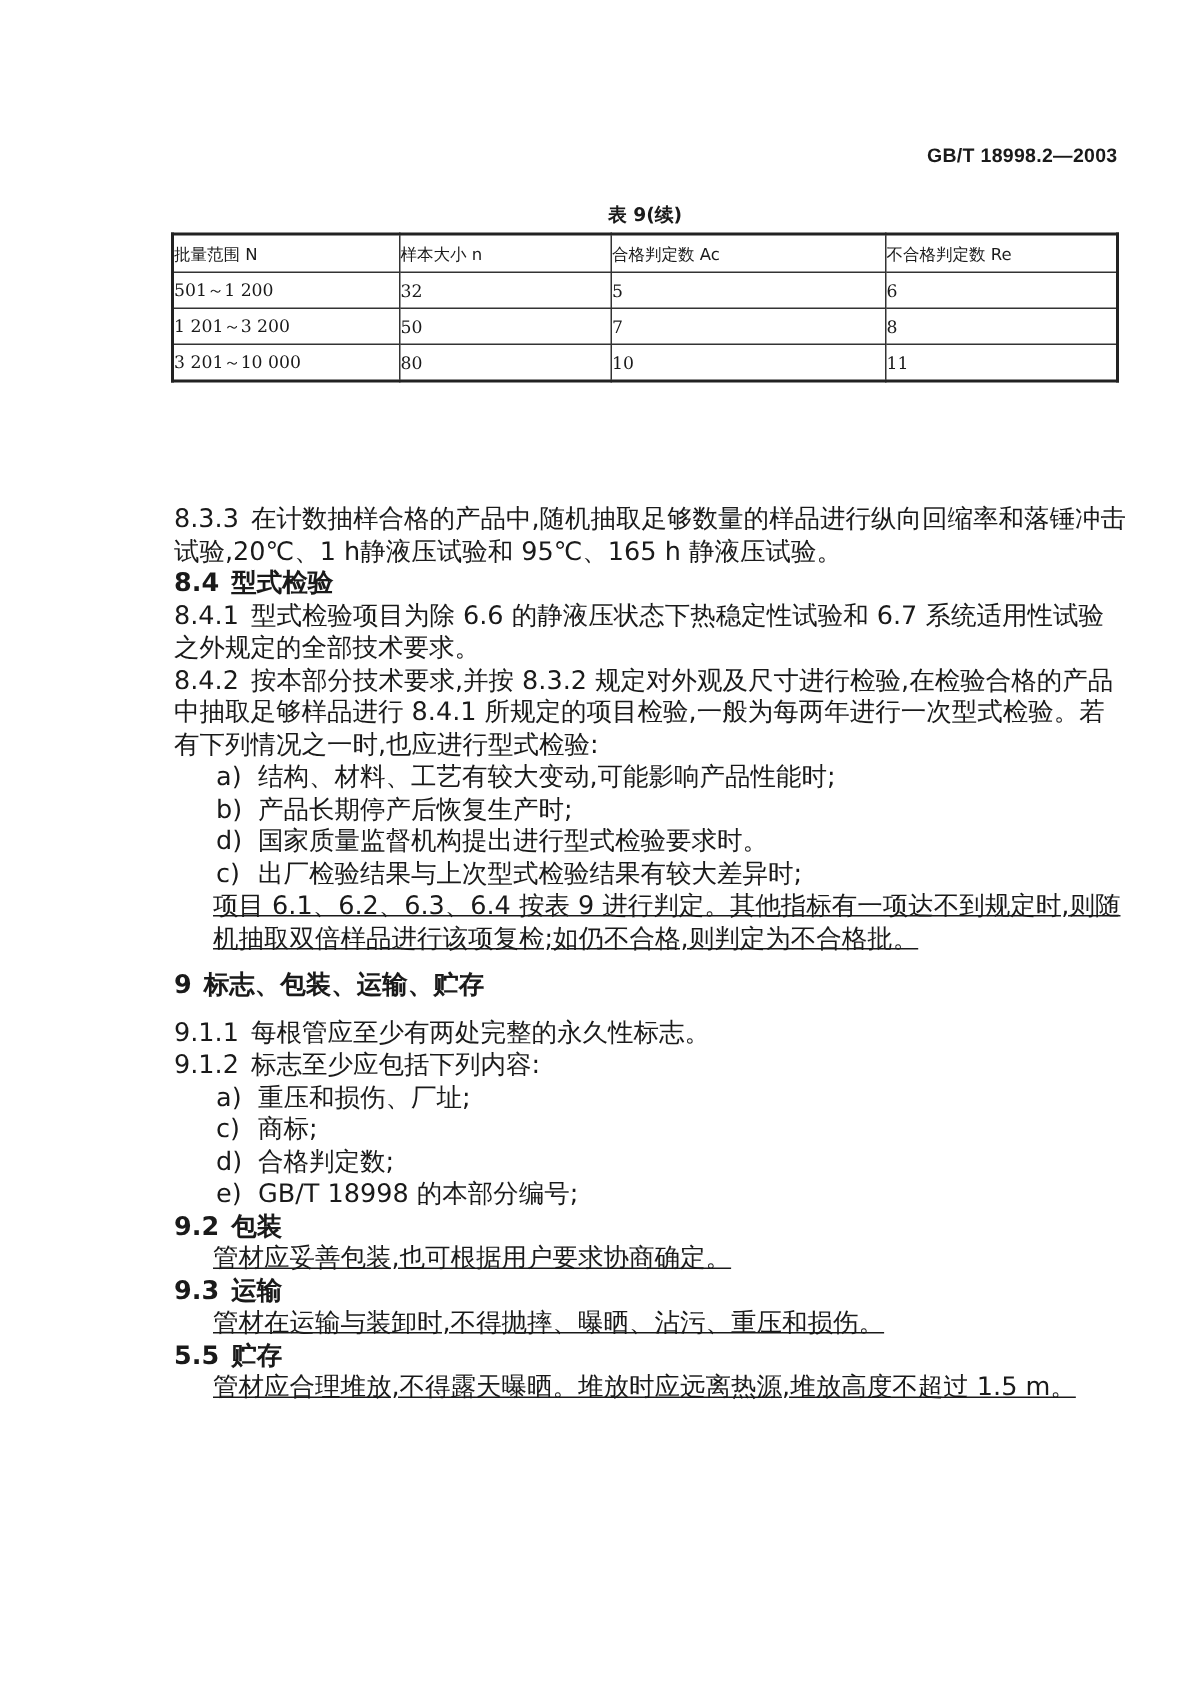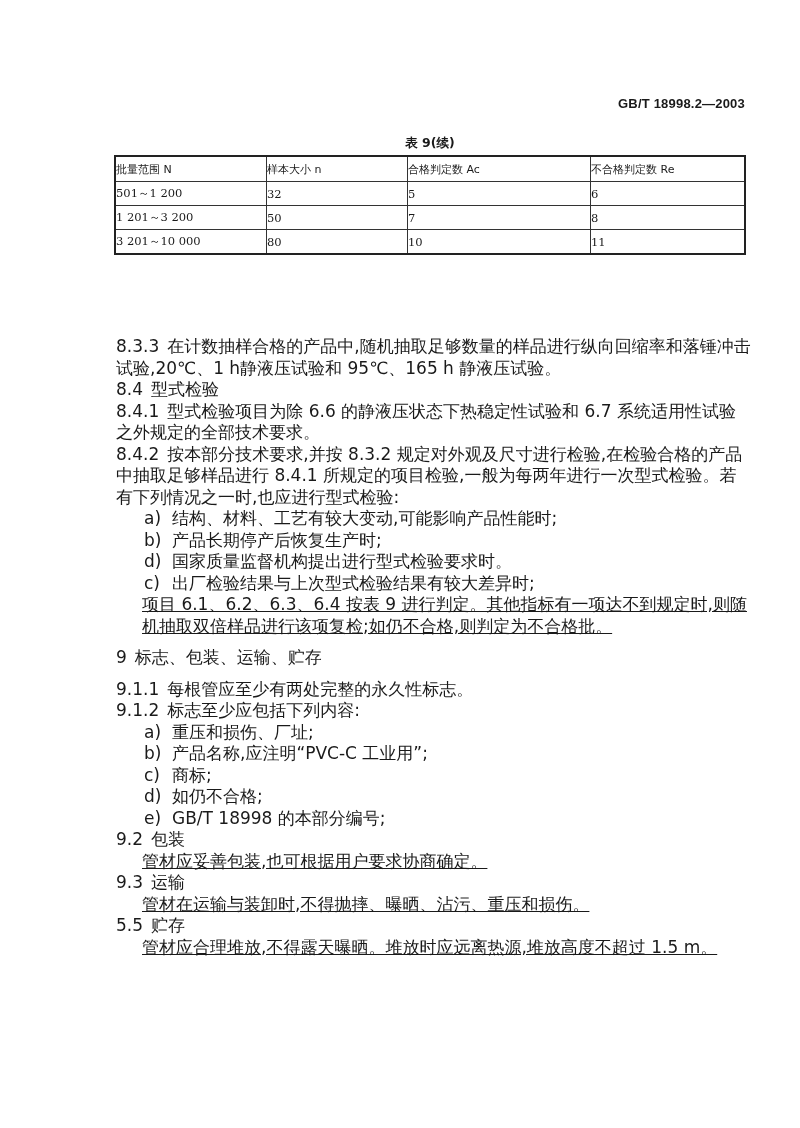--- a/index.html
+++ b/index.html
@@ -23,21 +23,21 @@
   table.t9 th, table.t9 td {
     border:1px solid #333; height:23px; padding:0; text-align:left; font-weight:normal;
   }
   table.t9 th { height:24px; font-family:"DejaVu Sans", sans-serif; font-size:11px; }
   .content {
     position:absolute; left:116px; top:296px; width:636px;
     font-size:17px; line-height:21.5px; font-family:"DejaVu Sans", sans-serif;margin-top:40px;
   }
   .p { margin:0; }
   .clause-no { display:inline-block; margin-right:8px; font-family:"DejaVu Sans", sans-serif; }
-  .h-bold { font-weight:normal; }
+  .h-bold { font-weight:bold; }
   .indent { padding-left:26px;text-decoration:underline; }
   .item { padding-left:28px; }
   .item .lbl { display:inline-block; width:28px; }
   .gap { height:10px; }
 </style>
 </head>
 <body>
 
 <div class="std-no">GB/T 18998.2—2003</div>
 
@@ -104,23 +104,22 @@
   </p>
   <div class="gap"></div>
 
   <p class="p">
     <span class="clause-no">9.1.1</span><span>每根管应至少有两处完整的永久性标志。</span>
   </p>
   <p class="p">
     <span class="clause-no">9.1.2</span><span>标志至少应包括下列内容:</span>
   </p>
   <div class="item"><span class="lbl">a)</span><span>重压和损伤、厂址;</span></div>
-  <div class="item"><span class="lbl">b)</span><span>产品名称,应注明“PVC-C 工业用”;</span></div>
   <div class="item"><span class="lbl">c)</span><span>商标;</span></div>
-  <div class="item"><span class="lbl">d)</span><span>如仍不合格;</span></div>
+  <div class="item"><span class="lbl">d)</span><span>合格判定数;</span></div>
   <div class="item"><span class="lbl">e)</span><span>GB/T 18998 的本部分编号;</span></div>
 
   <p class="p h-bold">
     <span class="clause-no">9.2</span><span>包装</span>
   </p>
   <p class="p indent">管材应妥善包装,也可根据用户要求协商确定。</p>
 
   <p class="p h-bold">
     <span class="clause-no">9.3</span><span>运输</span>
   </p>

